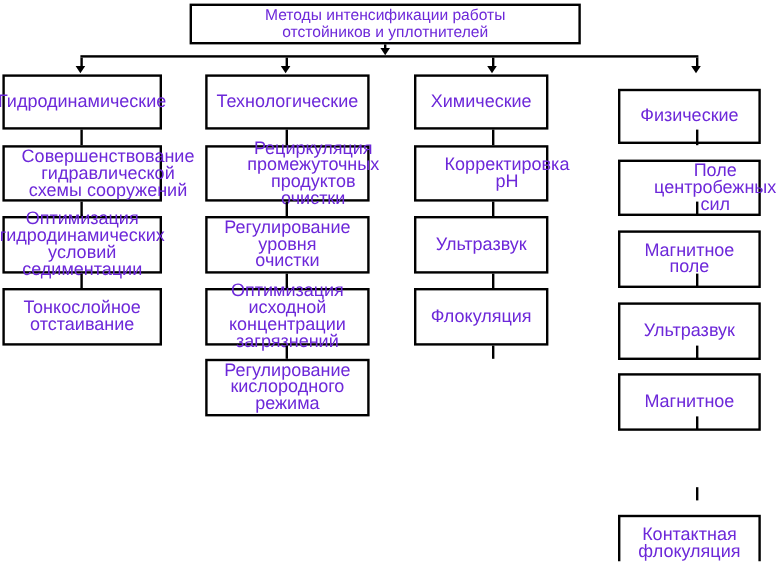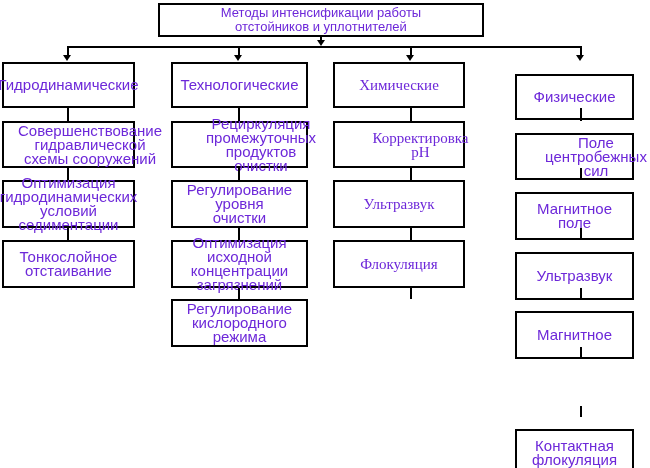--- a/index.html
+++ b/index.html
@@ -12,21 +12,21 @@
     position:absolute;box-sizing:border-box;
     border:2px solid #000;background:#fff;
     display:flex;align-items:center;justify-content:center;
     text-align:center;white-space:pre-line;
     font-size:15px;line-height:14px;
   }
   .title{font-size:13px;}
   
   .c1{left:2px;width:133px;}
   .c2{left:171px;width:137px;}
-  .c3{left:333px;width:132px;font-family:Liberation Serif, serif;}
+  .c3{left:345px;width:112px;}
   .c4{left:515px;width:119px;margin-top:12px;}
   
   .r0{top:62px;height:46px;}
   .r1{top:121px;height:47px;padding-left:43px;}
   .r2{top:180px;height:48px;}
   .r3{top:240px;height:48px;}
   .r4{top:299px;height:48px;}
   .r5{top:358px;height:48px;}
   .r6{top:417px;height:48px;text-align:center;}
   

